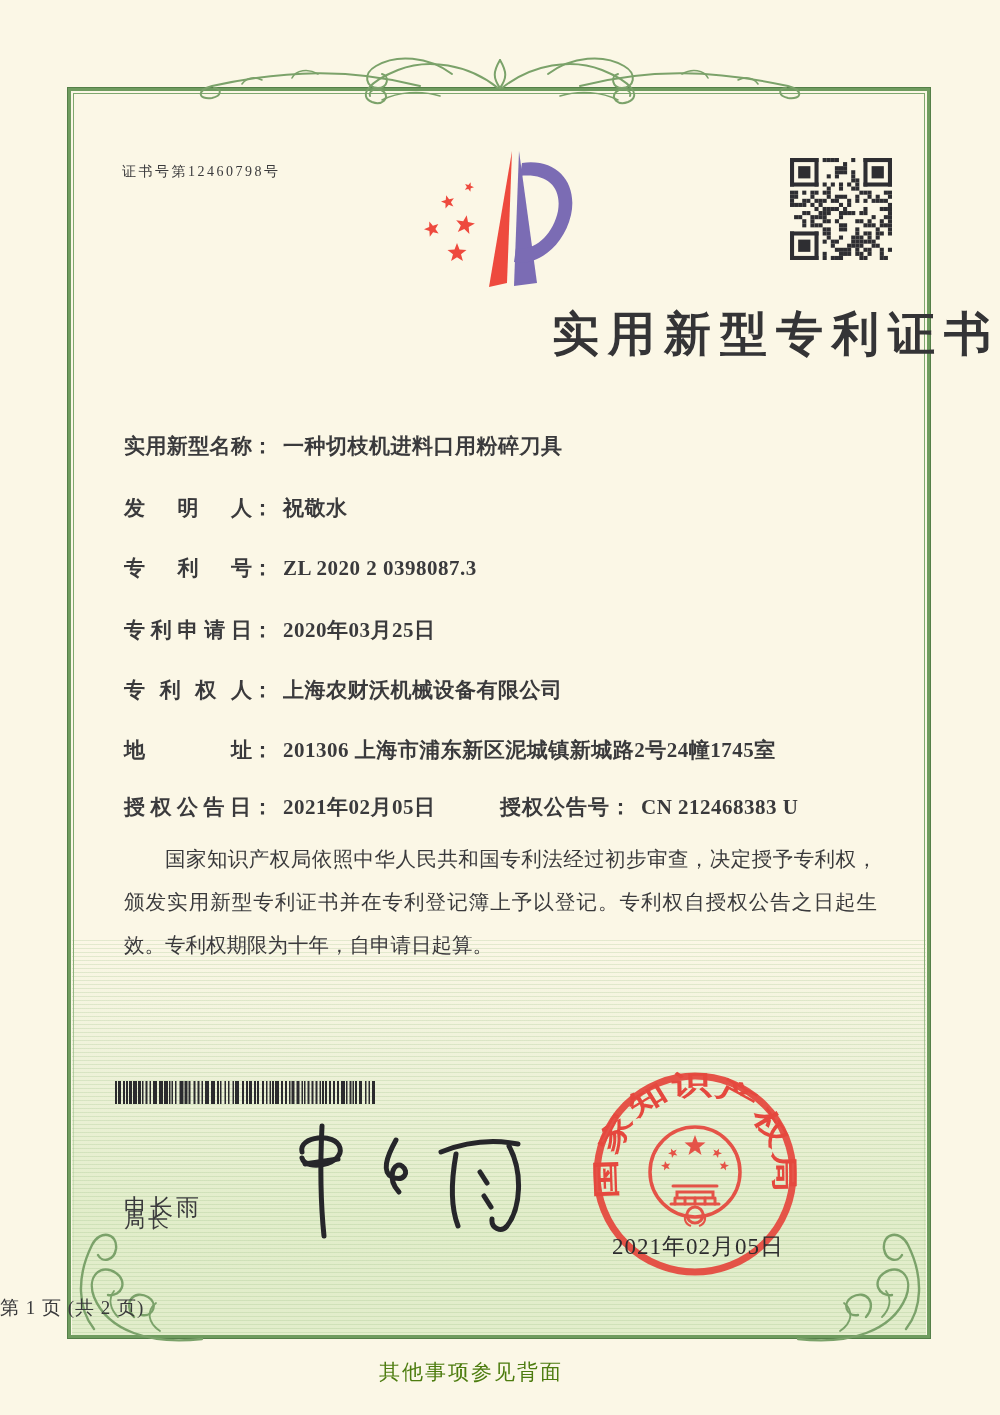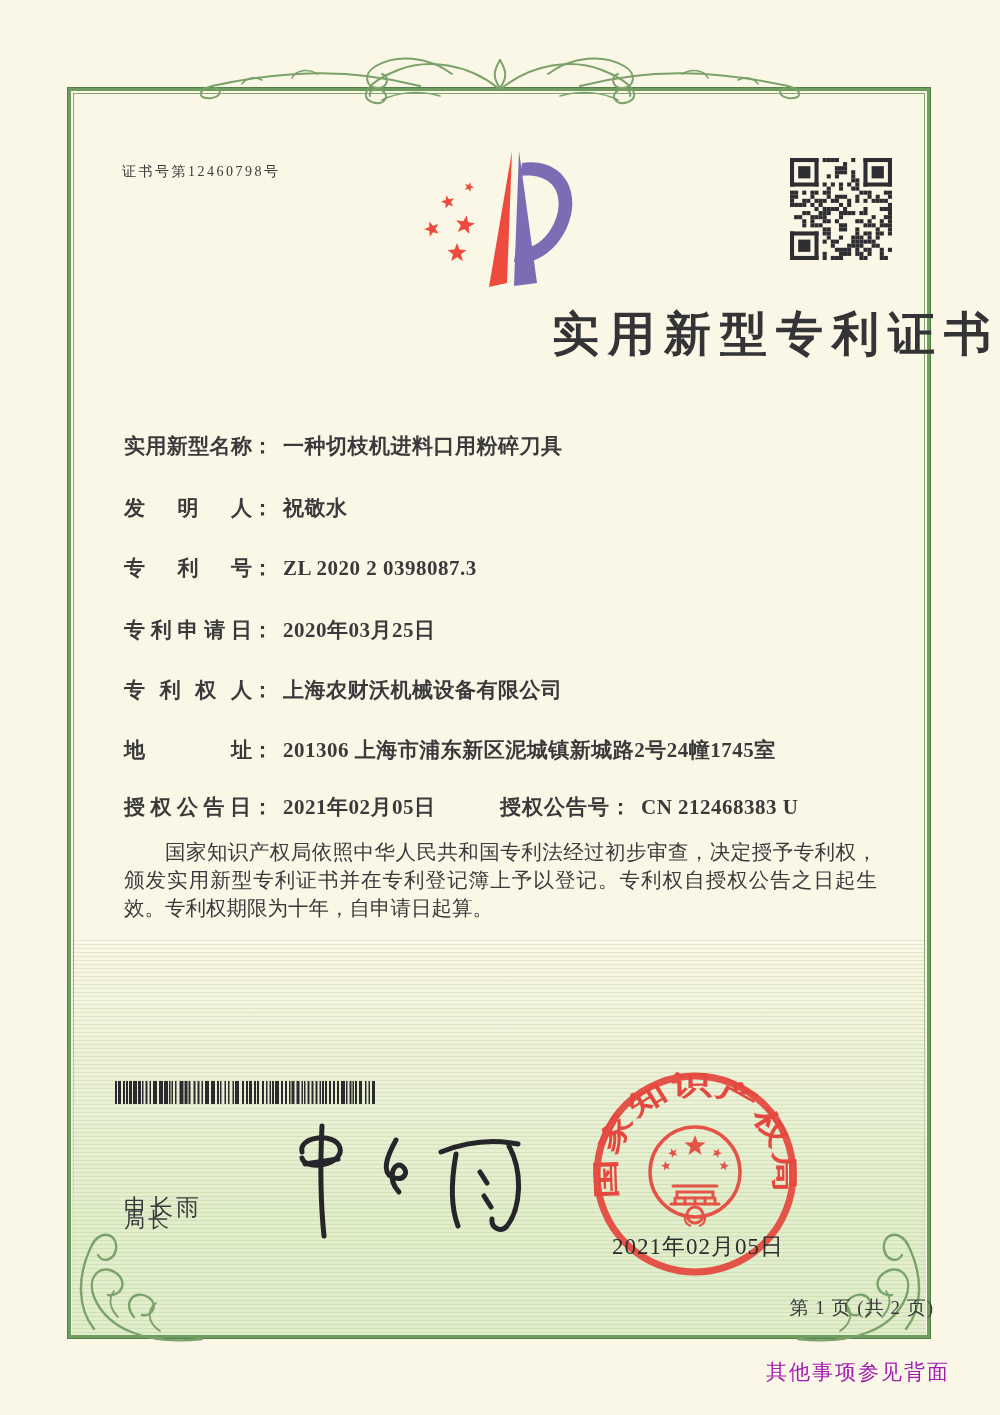--- a/index.html
+++ b/index.html
@@ -51,32 +51,32 @@
   
   .row{position:absolute;left:124px;width:760px;font-size:21px;white-space:nowrap;font-weight:bold;}
   .row .lab{display:inline-block;width:128px;text-align:justify;text-align-last:justify;vertical-align:bottom;}
   .row .col{margin-right:10px;}
   .row .val{letter-spacing:.5px;}
   .r1{top:432px}.r2{top:494px}.r3{top:554px}.r4{top:616px}.r5{top:676px}.r6{top:736px}.r7{top:793px}
   .pair2{position:absolute;left:376px;top:0;white-space:nowrap;}
   .row .lab5{letter-spacing:1px;}
 
   
-  .body-text{position:absolute;left:124px;top:838px;width:753px;font-size:20.5px;line-height:28px;text-align:justify;}
+  .body-text{position:absolute;left:124px;top:838px;width:753px;font-size:20.5px;line-height:43px;text-align:justify;}
   .body-text p{text-indent:2em;margin:0;}
 
   
   .barcode{position:absolute;left:115px;top:1081px;width:266px;height:23px;}
   .sig-pos{position:absolute;left:124px;top:1206px;font-size:21px;letter-spacing:3px;}
   .sig-name{position:absolute;left:124px;top:1192px;font-size:23px;letter-spacing:3px;}
   .signature{position:absolute;left:278px;top:1112px;width:255px;height:130px;}
   .seal{position:absolute;left:589px;top:1068px;width:212px;height:212px;}
   .seal-date{position:absolute;left:598px;top:1231px;width:200px;text-align:center;font-size:23px;color:#2d2d2f;letter-spacing:1px;}
-  .page-num{position:absolute;left:0;top:1295px;width:934px;text-align:right;font-size:19px;letter-spacing:1px;}
-  .back-note{position:absolute;left:16px;top:1358px;width:934px;text-align:right;font-size:21px;letter-spacing:2px;color:#a21caf;}
+  .page-num{position:absolute;left:0;top:1295px;width:934px;text-align:left;font-size:19px;letter-spacing:1px;}
+  .back-note{position:absolute;left:4px;top:1358px;width:934px;text-align:center;font-size:21px;letter-spacing:2px;color:#4d7c0f;}
 </style>
 </head>
 <body>
 
 <div class="frame"></div>
 <div class="guilloche"></div>
 
 <svg class="deco" style="left:0;top:30px;width:1000px;height:120px" viewBox="0 0 1000 120">
   <g id="bandL" stroke="#7ba26a" fill="none" stroke-width="2" stroke-linecap="round">
     <path d="M500,30 C493,42 493,48 500,58"></path>

